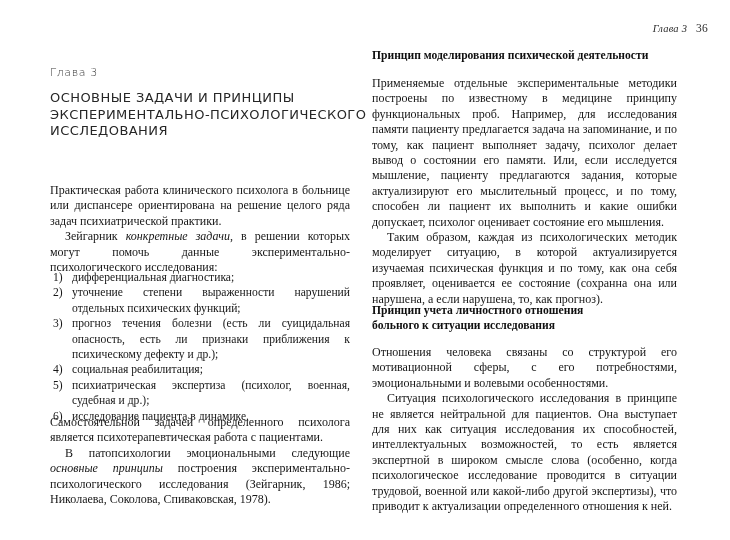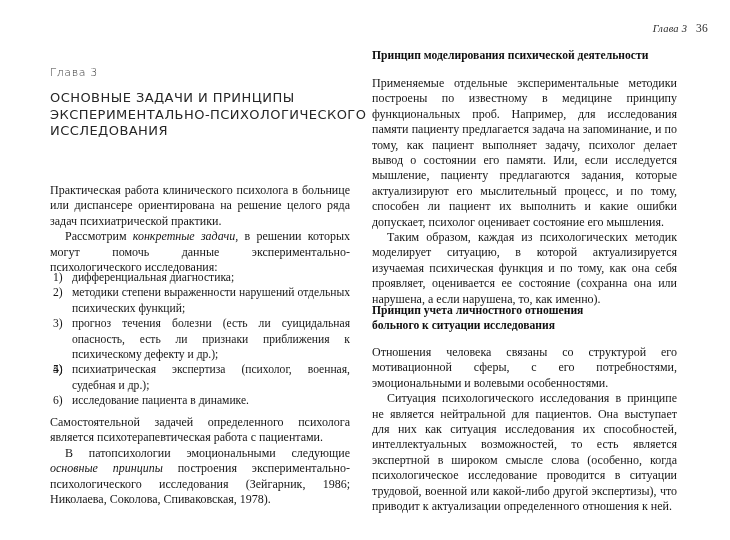--- a/index.html
+++ b/index.html
@@ -169,50 +169,50 @@
     <div class="chapter-label">Глава 3</div>
 
     <div class="chapter-title">
       <span class="tl">ОСНОВНЫЕ ЗАДАЧИ И ПРИНЦИПЫ</span>
       <span class="tl">ЭКСПЕРИМЕНТАЛЬНО-ПСИХОЛОГИЧЕСКОГО</span>
       <span class="tl">ИССЛЕДОВАНИЯ</span>
     </div>
 
     <div class="body-block" style="top:183px;">
       <p class="para">Практическая работа клинического психолога в больнице или диспансере ориентирована на решение целого ряда задач психиатрической практики.</p>
-      <p class="para indent"><span>Рассмотрим </span><em class="it">конкретные задачи</em><span>, в решении которых могут помочь данные экспериментально-психологического исследования:</span></p>
+      <p class="para indent"><span>Зейгарник </span><em class="it">конкретные задачи</em><span>, в решении которых могут помочь данные экспериментально-психологического исследования:</span></p>
     </div>
 
     <div class="body-block" style="top:270px;">
       <ol class="num-list">
         <li><span class="marker">1)</span><span>дифференциальная диагностика;</span></li>
-        <li><span class="marker">2)</span><span>методики степени выраженности нарушений отдельных психических функций;</span></li>
+        <li><span class="marker">2)</span><span>уточнение степени выраженности нарушений отдельных психических функций;</span></li>
         <li><span class="marker">3)</span><span>прогноз течения болезни (есть ли суицидальная опасность, есть ли признаки приближения к психическому дефекту и др.);</span></li>
-        <li><span class="marker">4)</span></li>
+        <li><span class="marker">4)</span><span>социальная реабилитация;</span></li>
         <li><span class="marker">5)</span><span>психиатрическая экспертиза (психолог, военная, судебная и др.);</span></li>
         <li><span class="marker">6)</span><span>исследование пациента в динамике.</span></li>
       </ol>
     </div>
 
     <div class="body-block" style="top:415px;">
       <p class="para">Самостоятельной задачей определенного психолога является психотерапевтическая работа с пациентами.</p>
       <p class="para indent"><span>В патопсихологии эмоциональными следующие </span><em class="it">основные принципы</em><span> построения экспериментально-психологического исследования (Зейгарник, 1986; Николаева, Соколова, Спиваковская, 1978).</span></p>
     </div>
 
   </div>
 
   <div class="col-right">
 
     <div class="body-block" style="top:48px;">
       <h2 class="sec-head">Принцип моделирования психической деятельности</h2>
     </div>
 
     <div class="body-block" style="top:76px;">
       <p class="para">Применяемые отдельные экспериментальные методики построены по известному в медицине принципу функциональных проб. Например, для исследования памяти пациенту предлагается задача на запоминание, и по тому, как пациент выполняет задачу, психолог делает вывод о состоянии его памяти. Или, если исследуется мышление, пациенту предлагаются задания, которые актуализируют его мыслительный процесс, и по тому, способен ли пациент их выполнить и какие ошибки допускает, психолог оценивает состояние его мышления.</p>
-      <p class="para indent">Таким образом, каждая из психологических методик моделирует ситуацию, в которой актуализируется изучаемая психическая функция и по тому, как она себя проявляет, оценивается ее состояние (сохранна она или нарушена, а если нарушена, то, как именно).</p>
+      <p class="para indent">Таким образом, каждая из психологических методик моделирует ситуацию, в которой актуализируется изучаемая психическая функция и по тому, как она себя проявляет, оценивается ее состояние (сохранна она или нарушена, а если нарушена, то, как прогноз).</p>
     </div>
 
     <div class="body-block" style="top:303px;">
       <h2 class="sec-head">
         <span class="hl">Принцип учета личностного отношения</span>
         <span class="hl">больного к ситуации исследования</span>
       </h2>
     </div>
 
     <div class="body-block" style="top:345px;">

